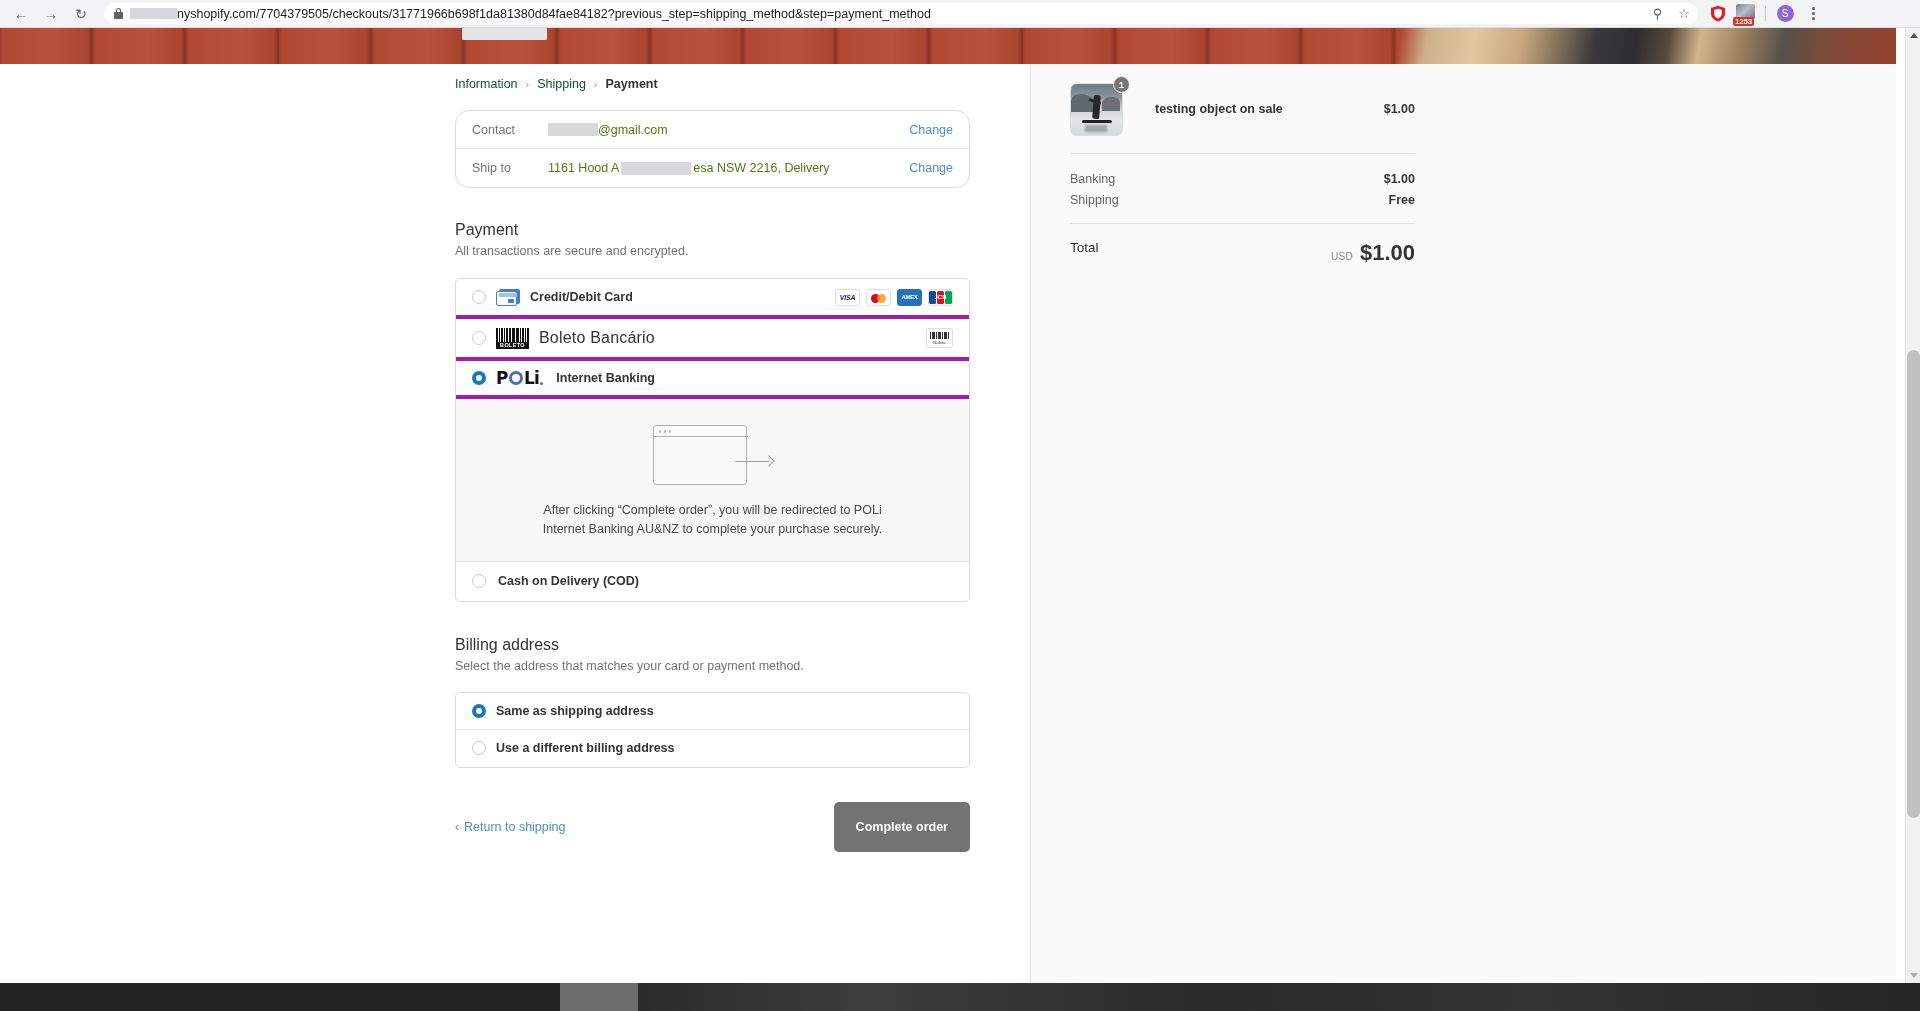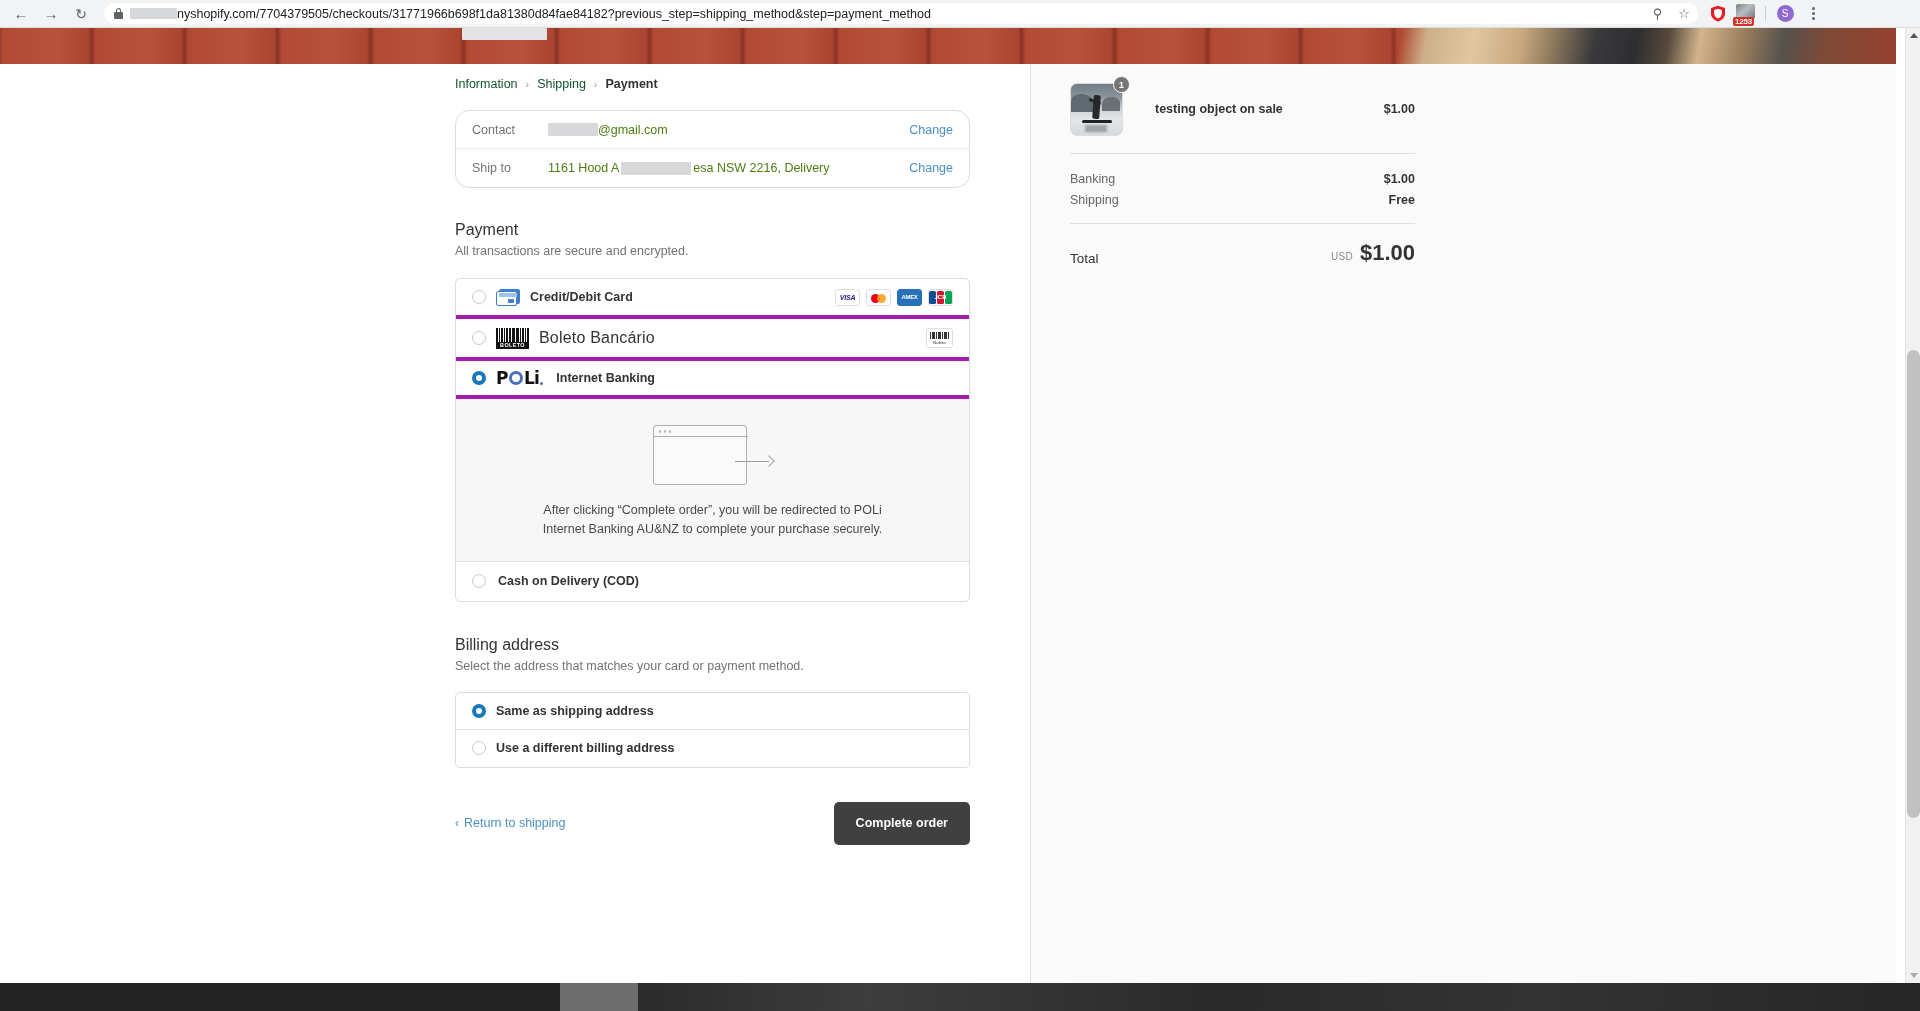--- a/index.html
+++ b/index.html
@@ -199,22 +199,22 @@
   
   .bill-box { margin-top:19px; border:1px solid #dcdcdc; border-radius:5px; background:#fff; overflow:hidden; }
   .bill-row { display:flex; align-items:center; gap:10px; padding: 0 16px; height: 37px; border-bottom:1px solid #e2e2e2; cursor:pointer; }
   .bill-row.last { border-bottom:none; }
   .bill-label { font-size:12.5px; color:#333; font-weight:bold;text-align:center; }
 
   .actions { display:flex; align-items:center; justify-content:space-between; margin-top: 34px; }
   .return-link { font-size:12.5px; color:#4a90c4; display:flex; align-items:center; gap:5px; cursor:pointer; }
   .return-link .chev { font-size:12px; }
   .complete-btn {
-    background:#404040; color:#fff; border:none; border-radius:5px;
-    font-size:12.5px; font-weight:bold; padding: 0 22px; height: 43px; cursor:pointer;
+    background:#737373; color:#fff; border:none; border-radius:5px;
+    font-size:12.5px; font-weight:bold; padding: 0 22px; height: 50px; cursor:pointer;
     font-family:"Liberation Sans", sans-serif;
   }
 
   
   #summary { position:absolute; left:39px; top:13px; width: 345px; }
   .sum-item { display:flex; align-items:center; gap:0; height:64px; }
   .thumb-wrap { position:relative; width:53px; height:53px; flex:0 0 auto; }
   .thumb {
     width:53px; height:53px; border-radius:7px; border:1px solid #dcdcdc; overflow:hidden;
     background: linear-gradient(180deg, #6f7d86 0%, #8a949a 26%, #a9b3b8 36%, #cfd6d9 52%, #e3e7e8 70%, #d3d9dc 100%);
@@ -234,21 +234,21 @@
   }
   .item-name { flex:1; font-size:12.5px; color:#333; font-weight:bold; padding-left:32px; }
   .item-price { font-size:12.5px; color:#333; font-weight:bold; }
 
   .sum-divider { height:1px; background:#e0e0e0; margin-top: 12px; }
   .sum-lines { padding-top: 14px; }
   .sum-line { display:flex; justify-content:space-between; align-items:center; height:21px; font-size:12.5px; }
   .sum-line .k { color:#666; }
   .sum-line .v { color:#333; font-weight:bold; }
   .sum-divider2 { height:1px; background:#e0e0e0; margin-top: 13px; }
-  .total-row { display:flex; justify-content:space-between; align-items:flex-end; padding-top: 16px; }
+  .total-row { display:flex; justify-content:space-between; align-items:flex-start; padding-top: 16px; }
   .total-k { font-size:13.5px; color:#333; }
   .total-v { display:flex; align-items:baseline; gap:7px; }
   .total-cur { font-size:10px; color:#888; letter-spacing:.3px; }
   .total-amt { font-size:22px; color:#333; font-weight:bold; }
 
   
   #scrollbar { position:absolute; top:28px; right:0; width:15px; height:955px; background:#f1f1f1; border-left:1px solid #e4e4e4; }
   #scrollbar .up, #scrollbar .down { position:absolute; left:0; width:15px; height:15px; display:flex; align-items:center; justify-content:center; }
   #scrollbar .up { top:0; } #scrollbar .down { bottom:0; }
   #scrollbar .arrw { width:0; height:0; border-left:4px solid transparent; border-right:4px solid transparent; }

